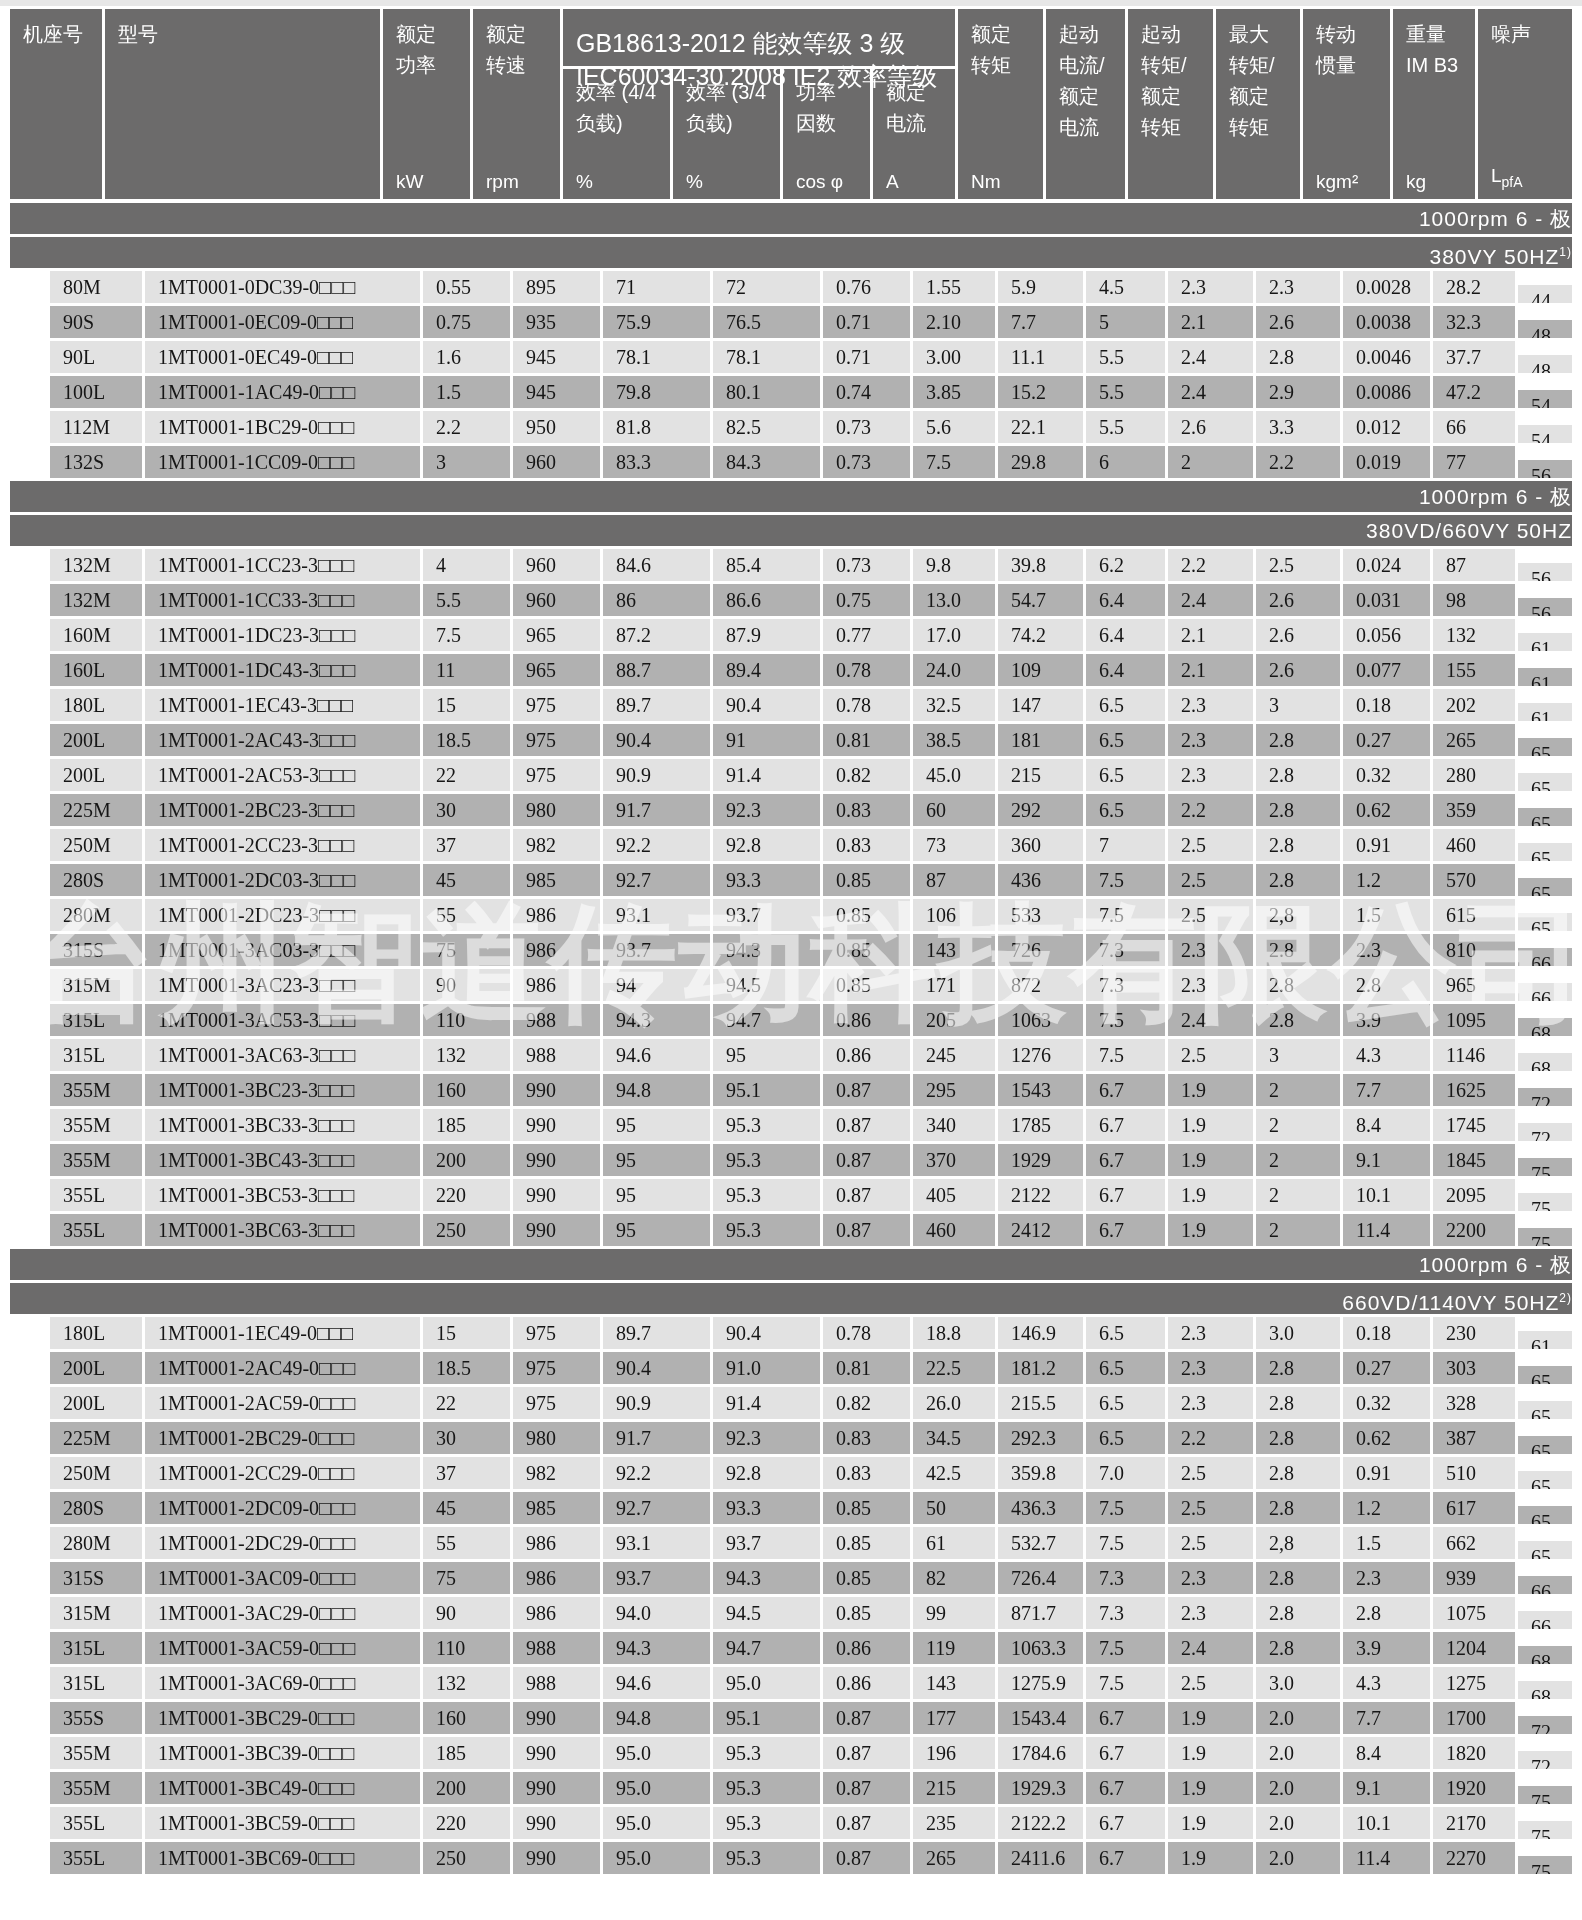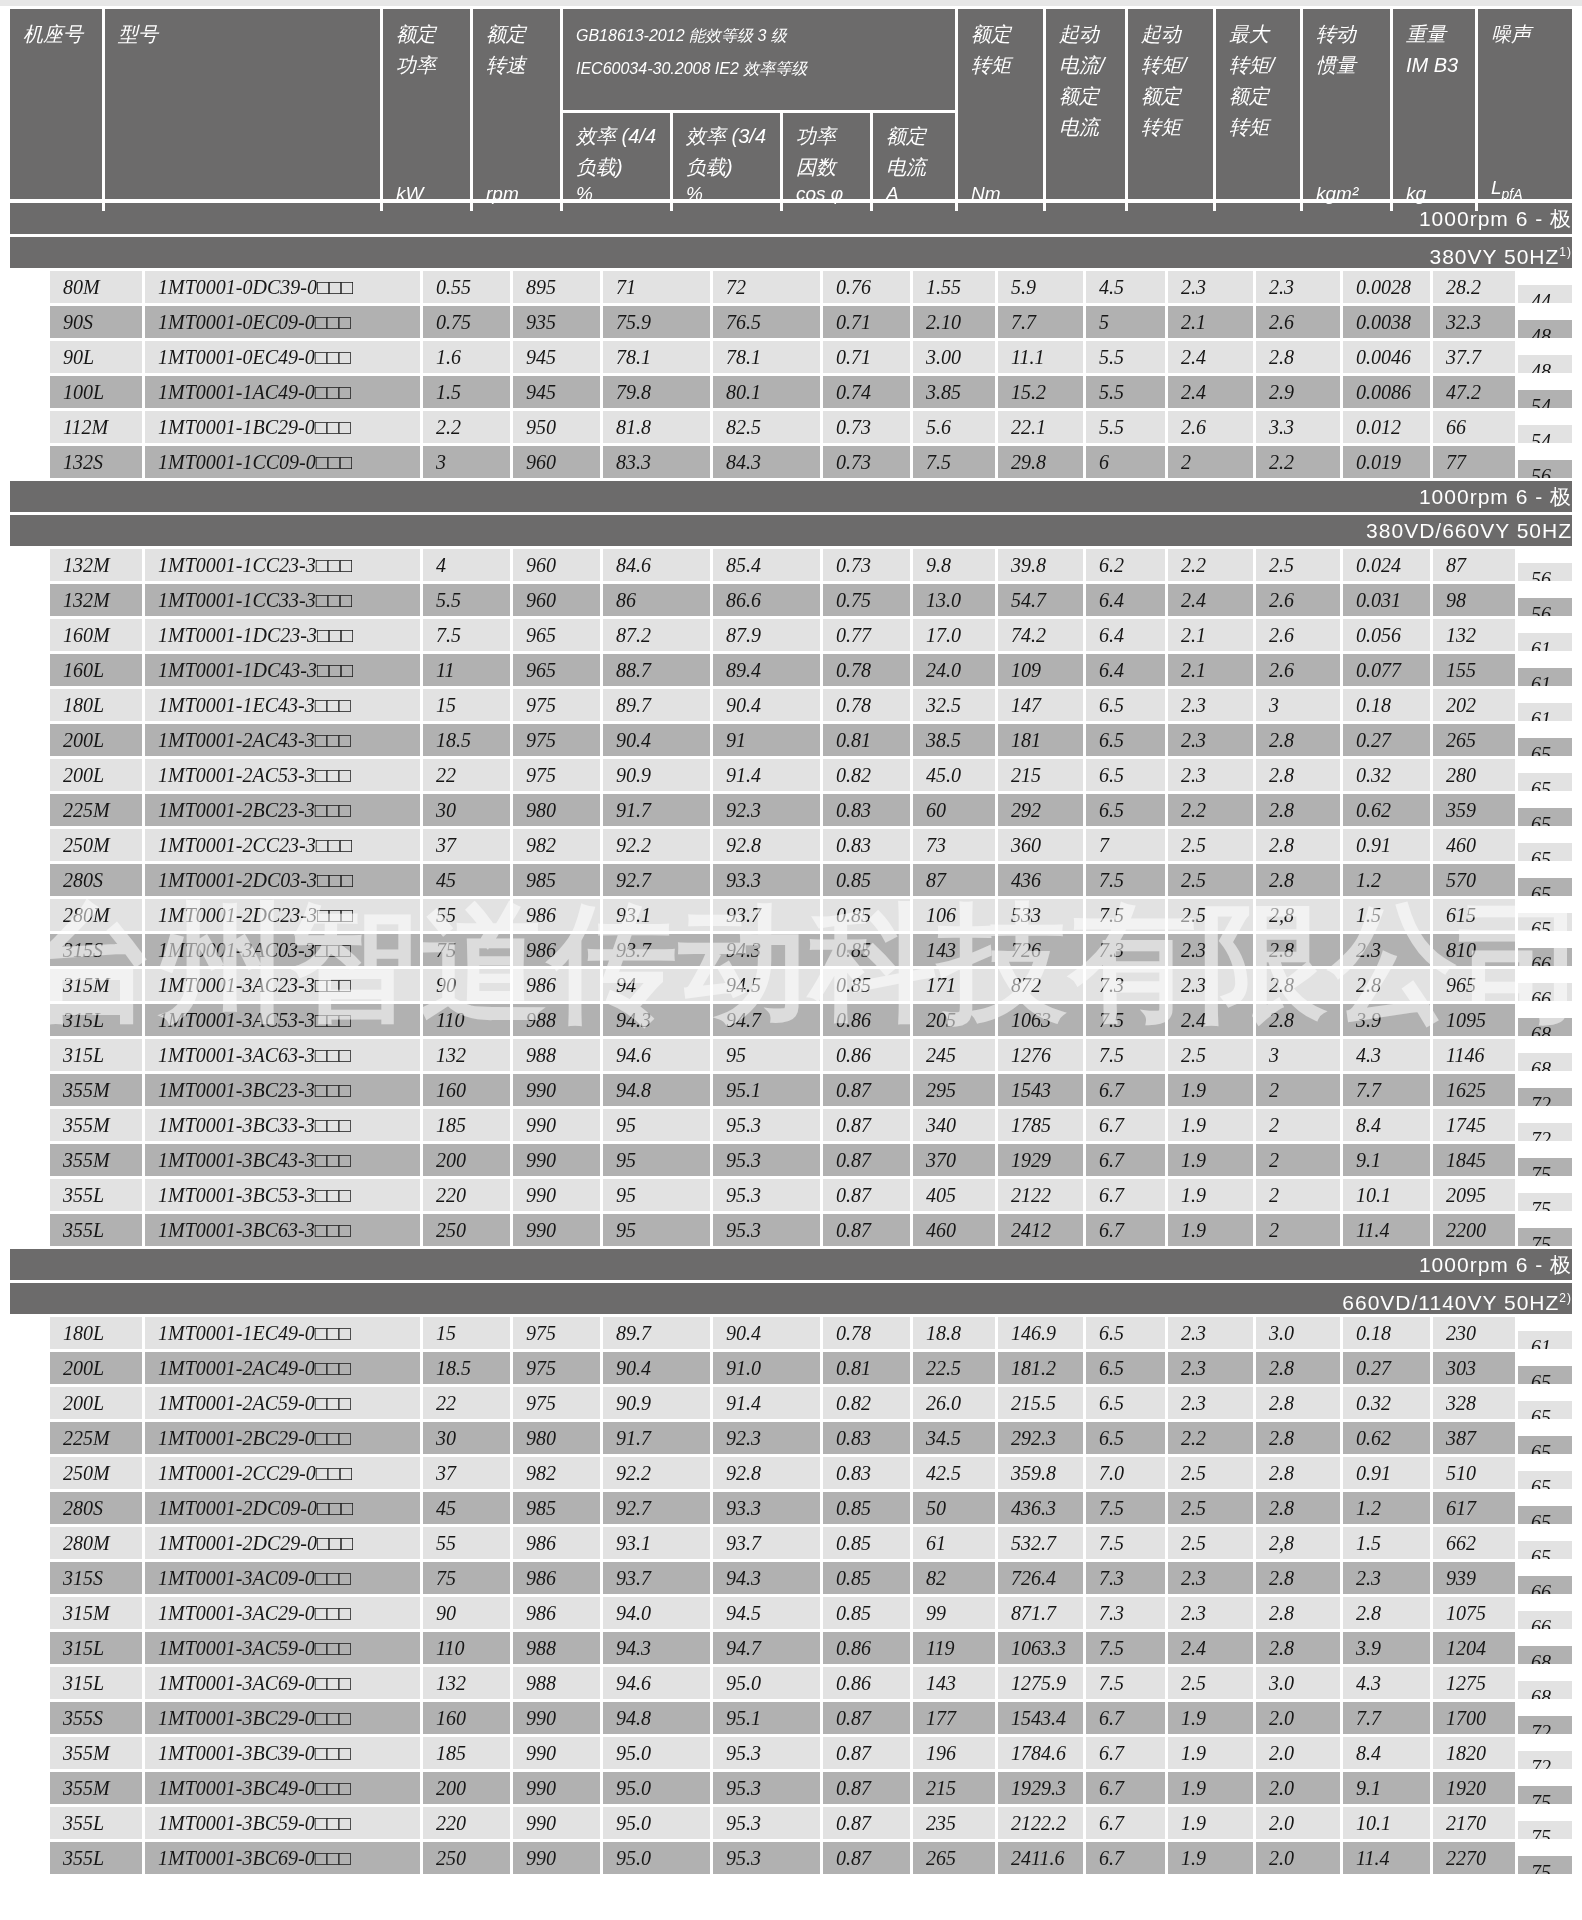--- a/index.html
+++ b/index.html
@@ -12,37 +12,36 @@
     overflow: hidden;
     font-family: "Liberation Sans", sans-serif;
   }
   .top-strip { height:6px; background:#e7e7e7; }
   .table-wrap { position: relative; margin: 3px 10px 0 10px; width: 1562px; }
 
   
   .cols {
     display: grid;
     grid-template-columns: 95px 278px 90px 90px 110px 110px 90px 85px 88px 82px 88px 87px 90px 85px 1fr;
-    font-style: italic;
   }
 
   
   .thead { height: 190px; background: #6c6b6b; color: #fff; margin-bottom: 4px; }
   .h-cell {
     border-right: 3px solid #fff;
     padding: 10px 0 6px 13px;
     display: flex; flex-direction: column; justify-content: space-between;
     font-size: 20px; line-height: 31px;
   }
   .h-cell:last-child { border-right: none; justify-content: space-between; }
   .h-label div { line-height: 31px; }
   .h-unit { font-size: 19px; line-height: 22px; }
   .h-unit sub { font-size: 14px; }
   .h-group { border-right: 3px solid #fff; grid-column: span 4; display:flex; flex-direction:column; }
-  .h-group-title { height: 104px; padding: 10px 0 0 13px; border-bottom: 3px solid #fff; font-size: 16px; line-height: 33px; }
+  .h-group-title { height: 60px; padding: 18px 0 0 13px; border-bottom: 3px solid #fff; font-size: 25px; line-height: 33px; }
   .h-subrow { flex: 1; display: grid; grid-template-columns: 110px 110px 90px 1fr; }
   .h-subcell {
     border-right: 3px solid #fff;
     padding: 8px 0 6px 13px;
     display: flex; flex-direction: column; justify-content: space-between;
     font-size: 20px; line-height: 31px;
   }
   .h-subcell:last-child { border-right: none; }
 
   

